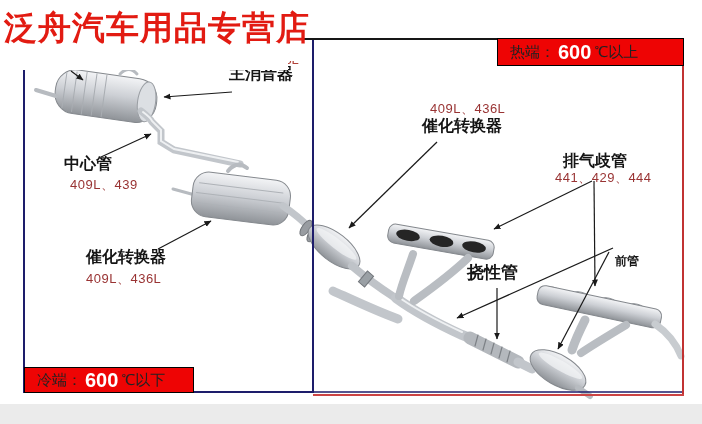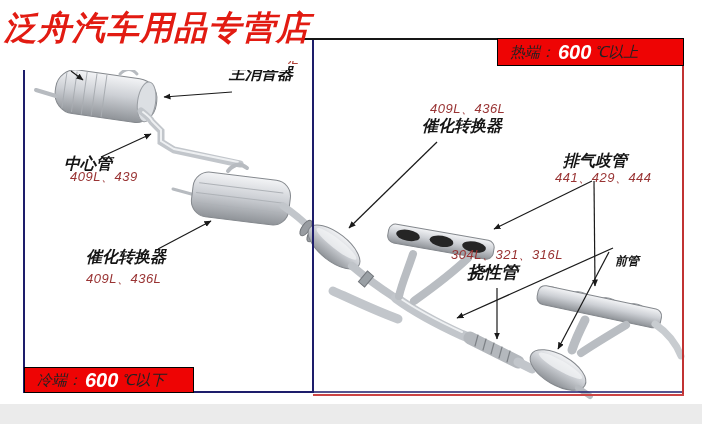--- a/index.html
+++ b/index.html
@@ -1,17 +1,17 @@
 <!DOCTYPE html>
 <html><head>
 <meta charset="utf-8">
 <style>
   html,body{margin:0;padding:0;background:#fff;}
   #stage{position:relative;width:702px;height:424px;background:#fff;overflow:hidden;
-         font-family:"Liberation Sans", sans-serif;font-style:italic;}
+         font-family:"Liberation Sans", sans-serif;}
   .abs{position:absolute;}
   
   #store{left:0;top:0;width:288px;height:70px;background:#ffffff;z-index:30;}
   #store .txt{position:absolute;left:4px;top:6px;font-family:"Liberation Serif", serif;
       font-weight:bold;font-size:33px;color:#e21b12;letter-spacing:1px;white-space:nowrap;}
   
   .banner{background:#ee0404;border:1px solid #000000;z-index:25;display:flex;align-items:center;
       padding-left:12px;box-sizing:border-box;font-size:15px;color:#222;white-space:nowrap;}
   .banner .temp{font-weight:bold;color:#ffffff;margin:11px 3px;font-size:20px;}
   #hotBox{left:497px;top:38px;width:187px;height:28px;}
@@ -145,29 +145,28 @@
     <span>℃以下</span>
   </div>
 
   <div class="abs" id="cutoff">
     <span>409L、436L</span>
   </div>
 
   <div class="abs lbl" style="left:229px;top:64px;">主消音器</div>
 
   <div class="abs lbl" style="left:64px;top:154px;">中心管</div>
-  <div class="abs mat" style="left:70px;top:168px;">409L、439</div>
+  <div class="abs mat" style="left:70px;top:176px;">409L、439</div>
 
   <div class="abs lbl" style="left:86px;top:247px;">催化转换器</div>
   <div class="abs mat" style="left:86px;top:270px;">409L、436L</div>
 
   <div class="abs mat" style="left:430px;top:100px;">409L、436L</div>
   <div class="abs lbl" style="left:422px;top:116px;">催化转换器</div>
 
   <div class="abs mat" style="left:555px;top:133px;margin-top:36px;">441、429、444</div>
   <div class="abs lbl" style="left:563px;top:151px;">排气歧管</div>
 
   <div class="abs lbl" style="left:615px;top:229px;font-size:12px;margin-top:24px;">前管</div>
 
-  <div class="abs mat" style="left:451px;top:246px;">304L、321、316L</div>
   <div class="abs lbl" style="left:467px;top:261px;font-size:17px;">挠性管</div>
 
 </div>
 
 </body></html>

